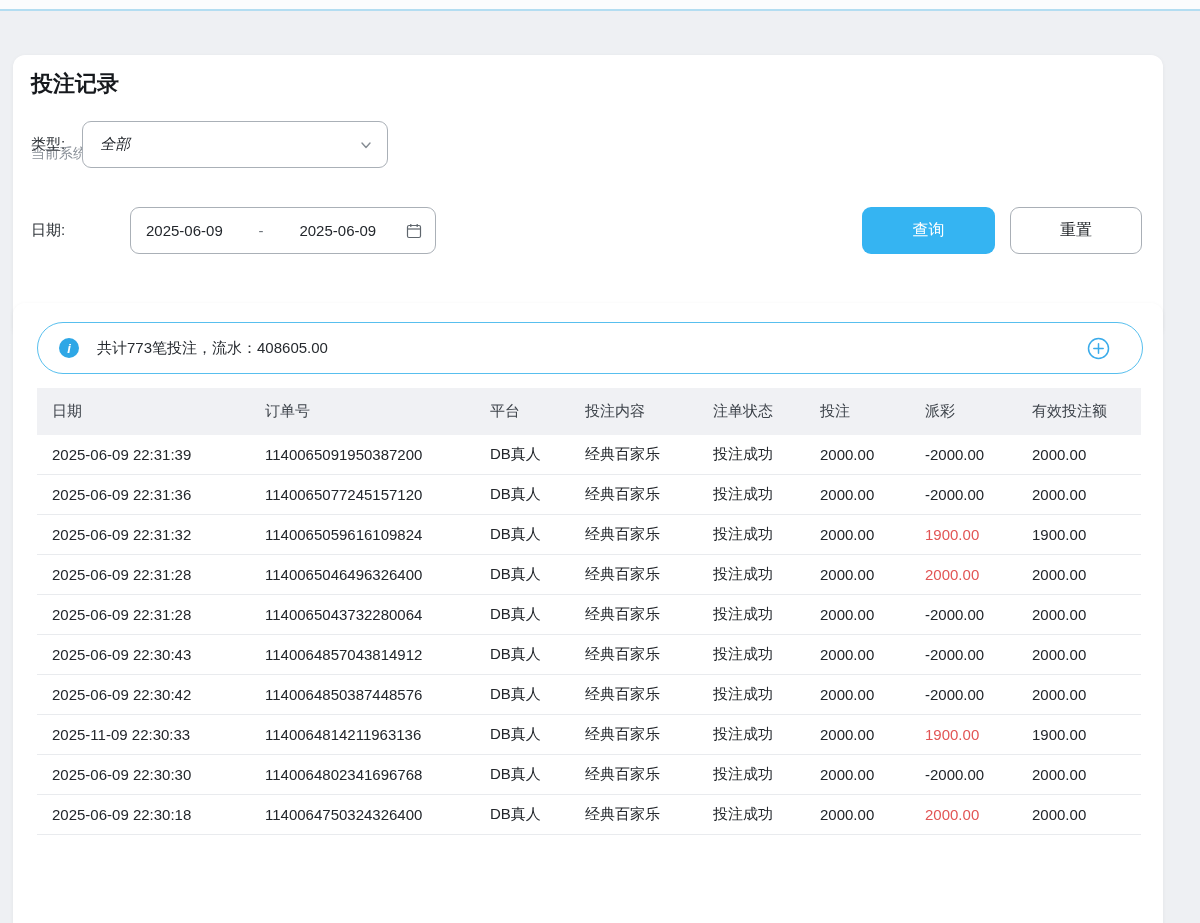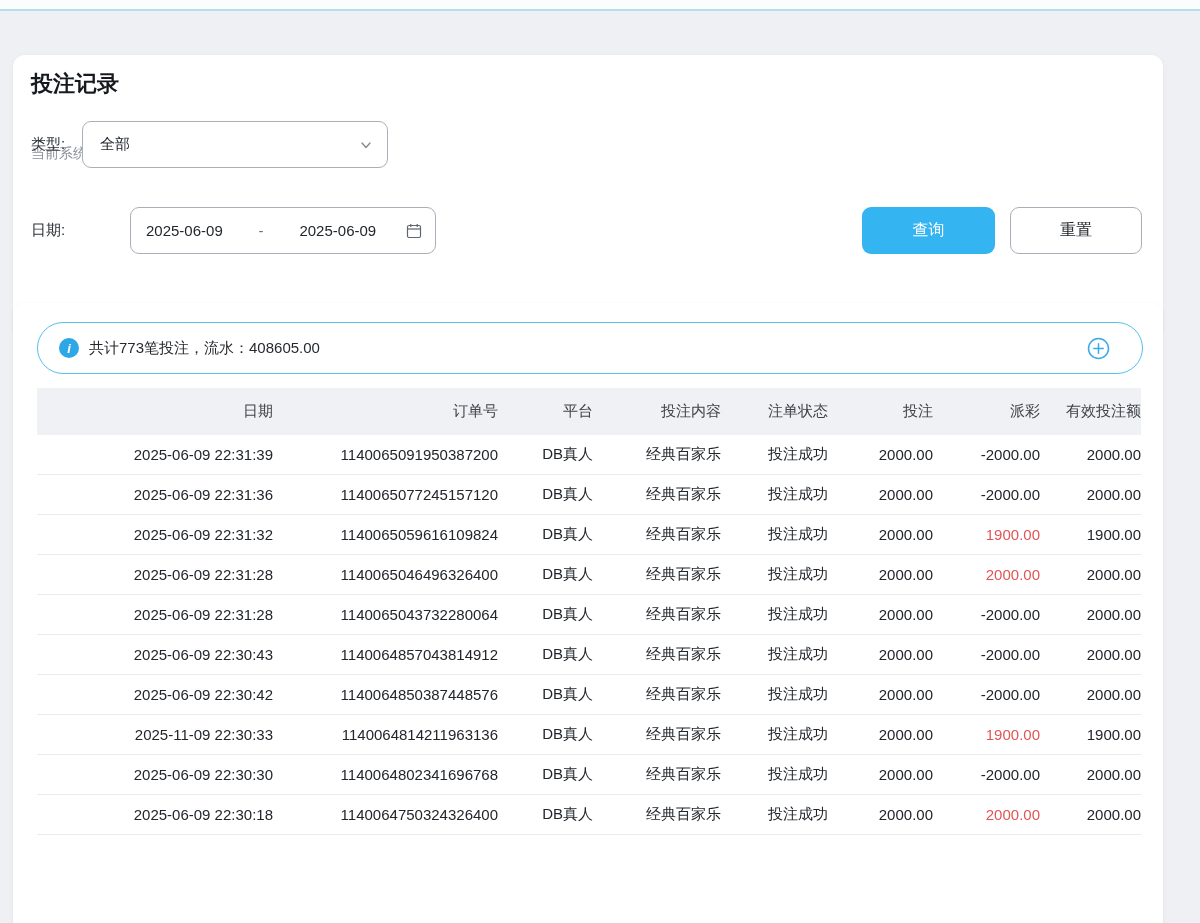--- a/index.html
+++ b/index.html
@@ -25,21 +25,21 @@
   .field-row { position:absolute; left:18px; display:flex; align-items:center; }
   .row-type { top:66px; }
   .row-date { top:152px;gap:48px; }
   .field-label { width:51px; font-size:15px; color:#2c3136; }
 
   .select-box, .date-box {
     width:306px; height:47px; border:1px solid #aab0b7; border-radius:9px;
     display:flex; align-items:center; background:#fff; font-size:15px; color:#23272c;
     padding:0 14px 0 17px; cursor:pointer;
   }
-  .select-box .grow, .date-box .grow { flex:1; }
+  .select-box .grow, .date-box .grow { flex:1;font-style:italic; }
   .chev { color:#858c93; display:flex; }
 
   .date-box { justify-content:space-between; padding:0 13px 0 15px; }
   .date-box .dash { color:#6f757c; padding:0 6px; }
 
   .seg-group { position:absolute; left:388px; top:152px; display:flex;
     border:1px solid #9aa1a8; border-radius:10px; background:#fff; height:47px;
     overflow:visible; }
   .seg { min-width:70px; padding:0 14px; display:flex; align-items:center; justify-content:center;
     font-size:16px; color:#23272c; border-right:1px solid #9aa1a8; cursor:pointer;
@@ -53,27 +53,27 @@
   .btn-query { left:849px; width:133px; background:#35b4f2; color:#fff; }
   .btn-reset { left:997px; width:132px; background:#fff; color:#1c2024;
     border:1px solid #a9afb6; }
 
   .summary { position:absolute; left:24px; top:19px; width:1106px; height:52px;
     border:1px solid #58bfee; border-radius:26px; background:#fff;
     display:flex; align-items:center; padding:0 16px 0 21px; }
   .info-dot { width:20px; height:20px; border-radius:50%; background:#2ea7e6;
     color:#fff; font-size:13px; font-weight:bold; display:flex; align-items:center;
     justify-content:center; font-style:italic; flex:0 0 auto; }
-  .summary-text { margin-left:10px; font-size:15px; color:#262a2f; }
+  .summary-text { margin-left:18px; font-size:15px; color:#262a2f; }
   .plus-icon { margin-left:auto; margin-right:16px; display:flex; cursor:pointer; }
 
   .table { position:absolute; left:24px; top:85px; width:1104px; font-size:15px; }
   .thead, .trow { display:grid;
     grid-template-columns:213px 225px 95px 128px 107px 105px 107px 1fr;
-    padding-left:23px; align-items:center;text-align:right; }
+    padding-left:15px; align-items:center; }
   .thead { background:#f0f1f4; height:47px; color:#3d434a; }
   .trow { height:40px; border-bottom:1px solid #e9ebee; color:#22262b; }
   .cell { white-space:nowrap; overflow:hidden; }
   .cell.red { color:#e25555; }
 </style>
 </head>
 <body>
 
 <div class="topbar"></div>
 

